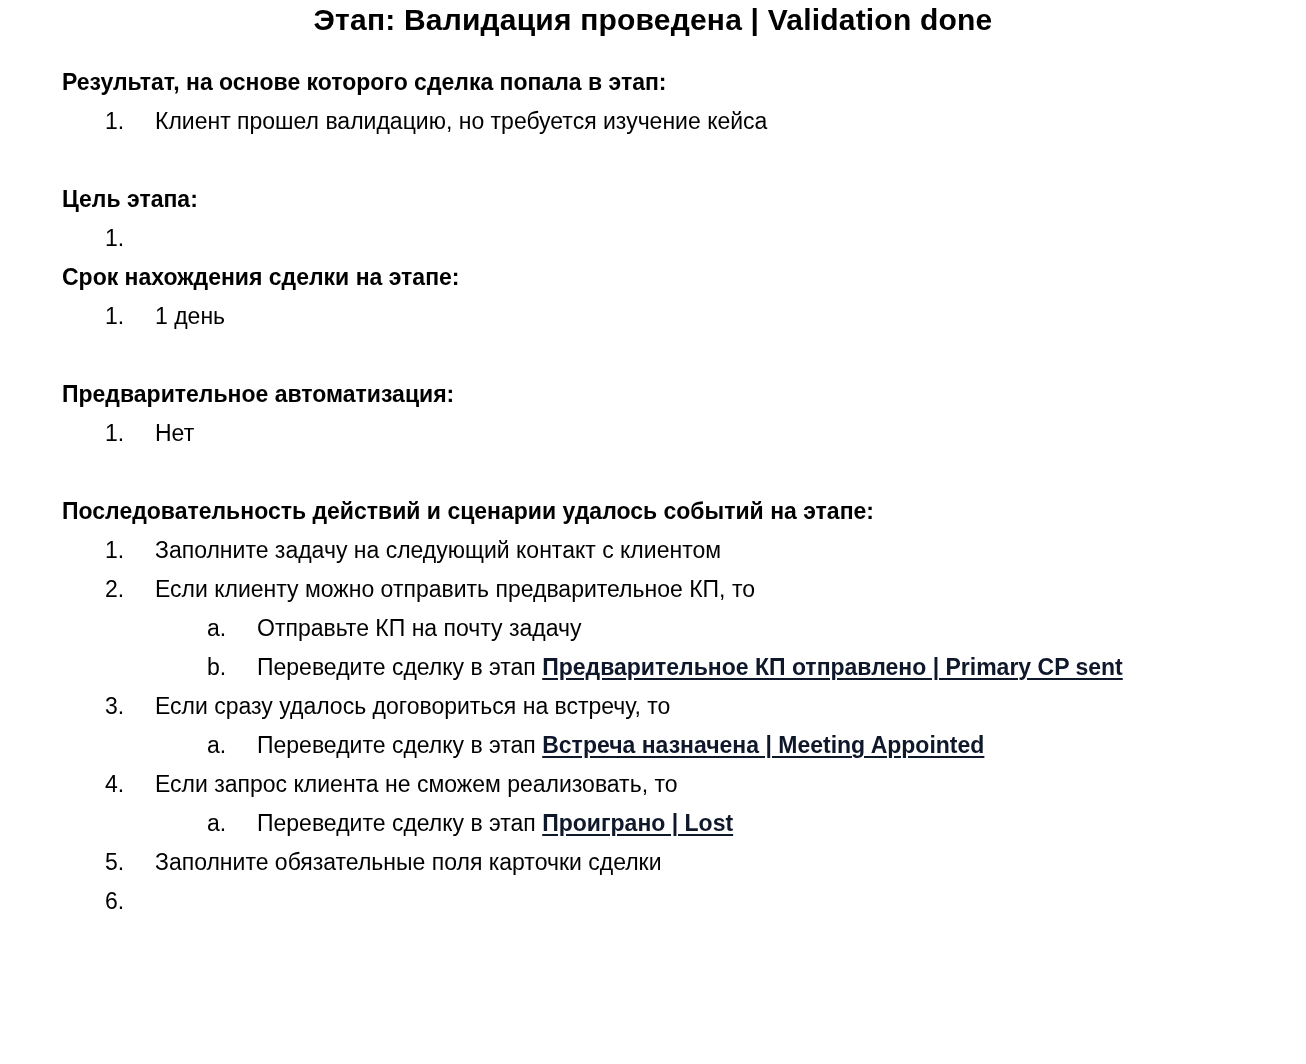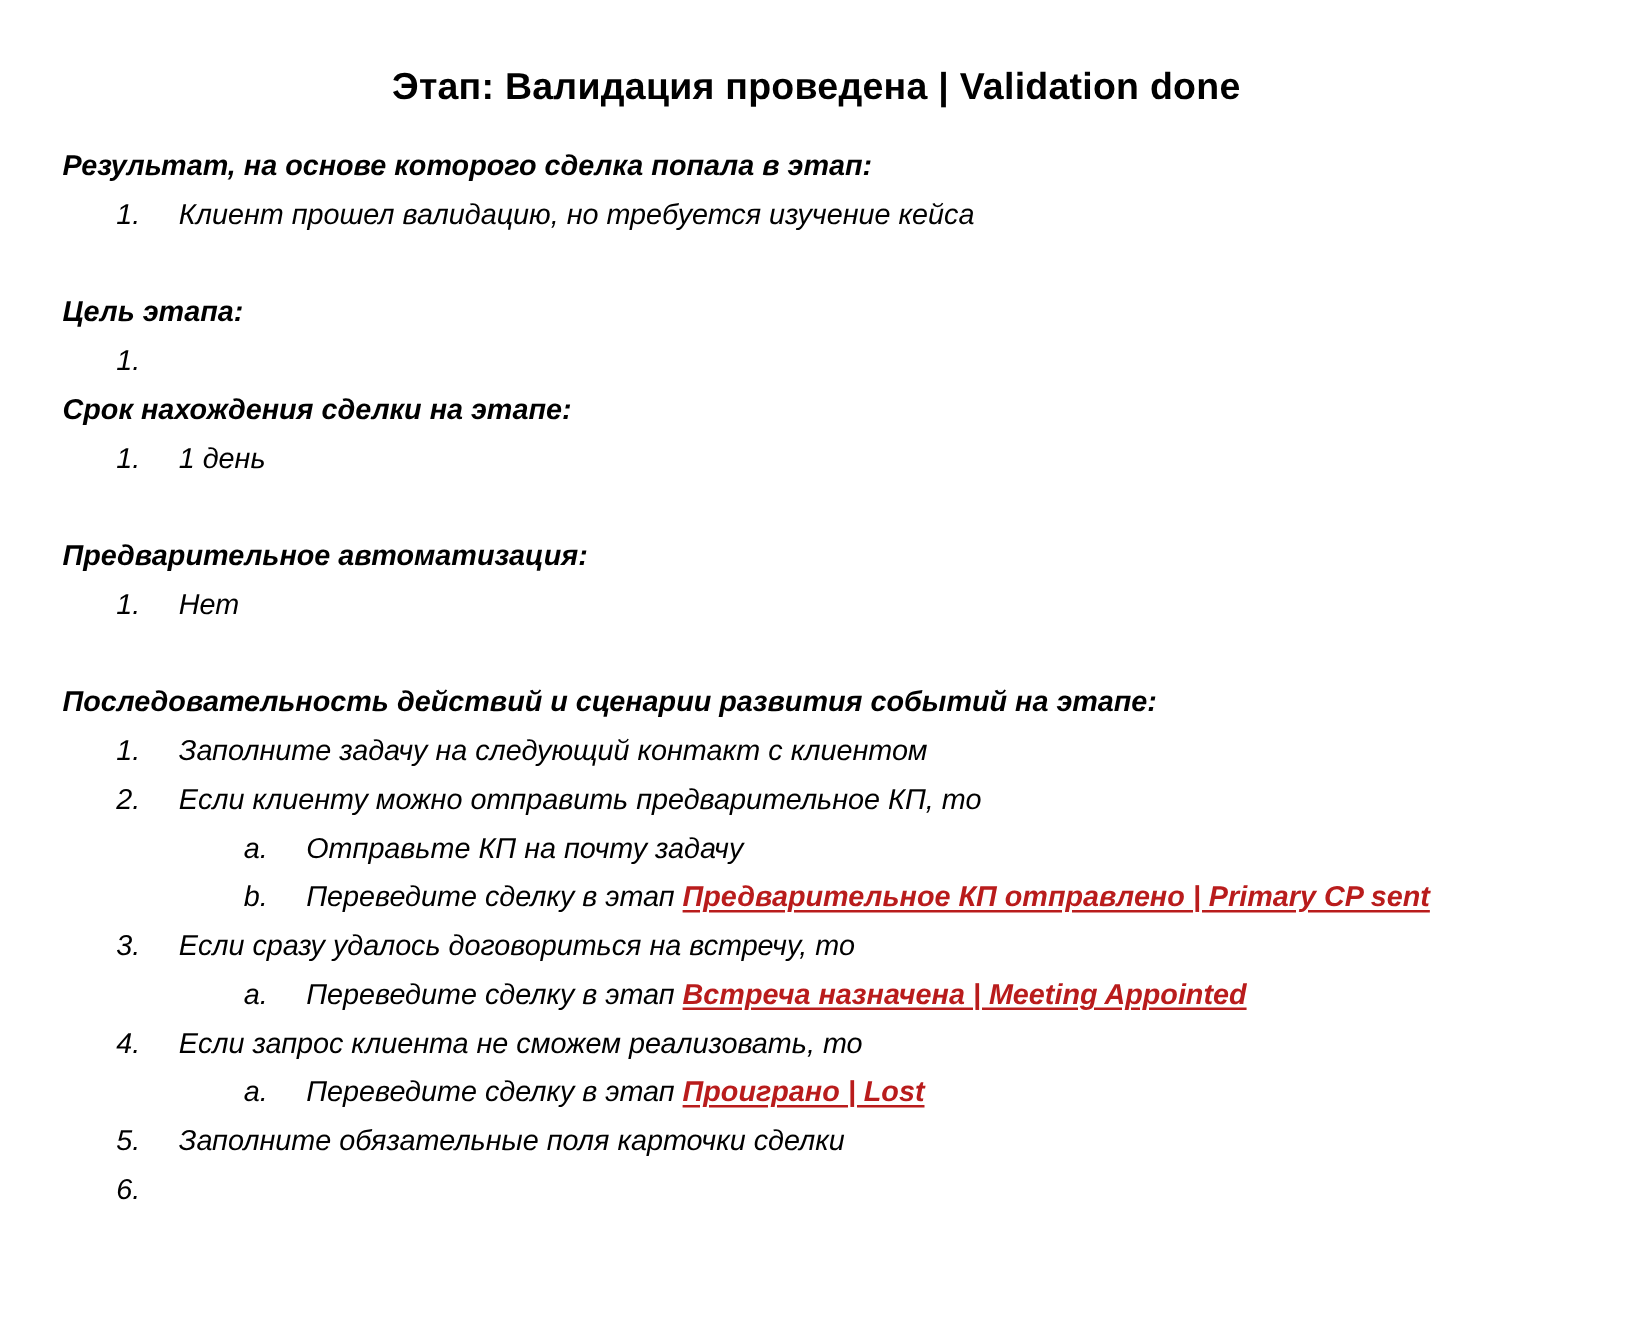--- a/index.html
+++ b/index.html
@@ -7,33 +7,32 @@
     padding: 0;
     background: #ffffff;
     font-family: "Liberation Sans", "DejaVu Sans", sans-serif;
     color: #000000;
   }
   .doc {
     position: relative;
     width: 1306px;
     height: 1064px;
     box-sizing: border-box;
-    padding-top: 50px;
     overflow: hidden;
     background: #ffffff;
   }
   .title {
     font-size: 30px;
     line-height: 39px;
     font-weight: bold;
     text-align: center;
     margin: 0 40px 24px 40px;
     letter-spacing: 0.2px;
   }
-  .section { margin: 0; font-style: italic; }
+  .section { margin: 12px; }
   .section + .section { margin-top: 39px; }
   .section-heading {
     font-size: 23px;
     line-height: 39px;
     font-weight: bold;
     margin: 0 60px 0 50px;
   }
   .item {
     position: relative;
     font-size: 23px;
@@ -42,21 +41,21 @@
   }
   .item .marker {
     position: absolute;
     top: 0;
   }
   .item.l1 { padding-left: 143px; }
   .item.l1 .marker { left: 93px; }
   .item.l2 { padding-left: 245px; max-width: 990px; box-sizing: content-box; }
   .item.l2 .marker { left: 195px; }
   a.stage-link {
-    color: #b91c1c;
+    color: #0f172a;
     font-weight: bold;
     text-decoration: underline;
     text-decoration-thickness: 2px;
     text-underline-offset: 3px;
     cursor: pointer;
   }
 </style>
 </head>
 <body>
 
@@ -89,21 +88,21 @@
 
   <div class="section">
     <div class="section-heading">Предварительное автоматизация:</div>
     <div class="item l1">
       <span class="marker">1.</span>
       <span>Нет</span>
     </div>
   </div>
 
   <div class="section">
-    <div class="section-heading">Последовательность действий и сценарии развития событий на этапе:</div>
+    <div class="section-heading">Последовательность действий и сценарии удалось событий на этапе:</div>
 
     <div class="item l1">
       <span class="marker">1.</span>
       <span>Заполните задачу на следующий контакт с клиентом</span>
     </div>
 
     <div class="item l1">
       <span class="marker">2.</span>
       <span>Если клиенту можно отправить предварительное КП, то</span>
     </div>

